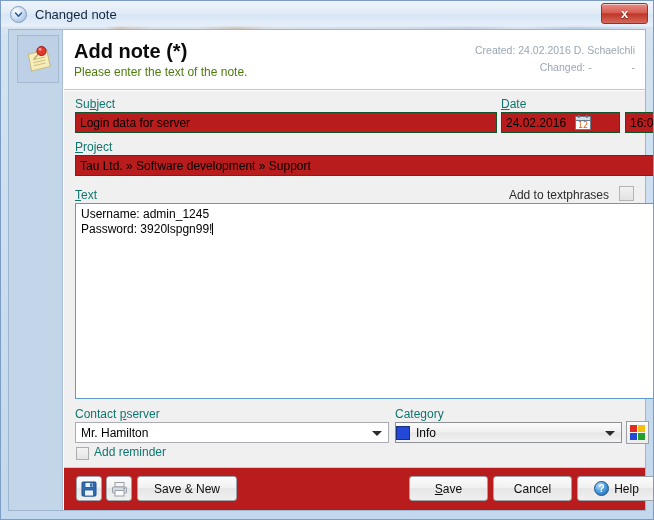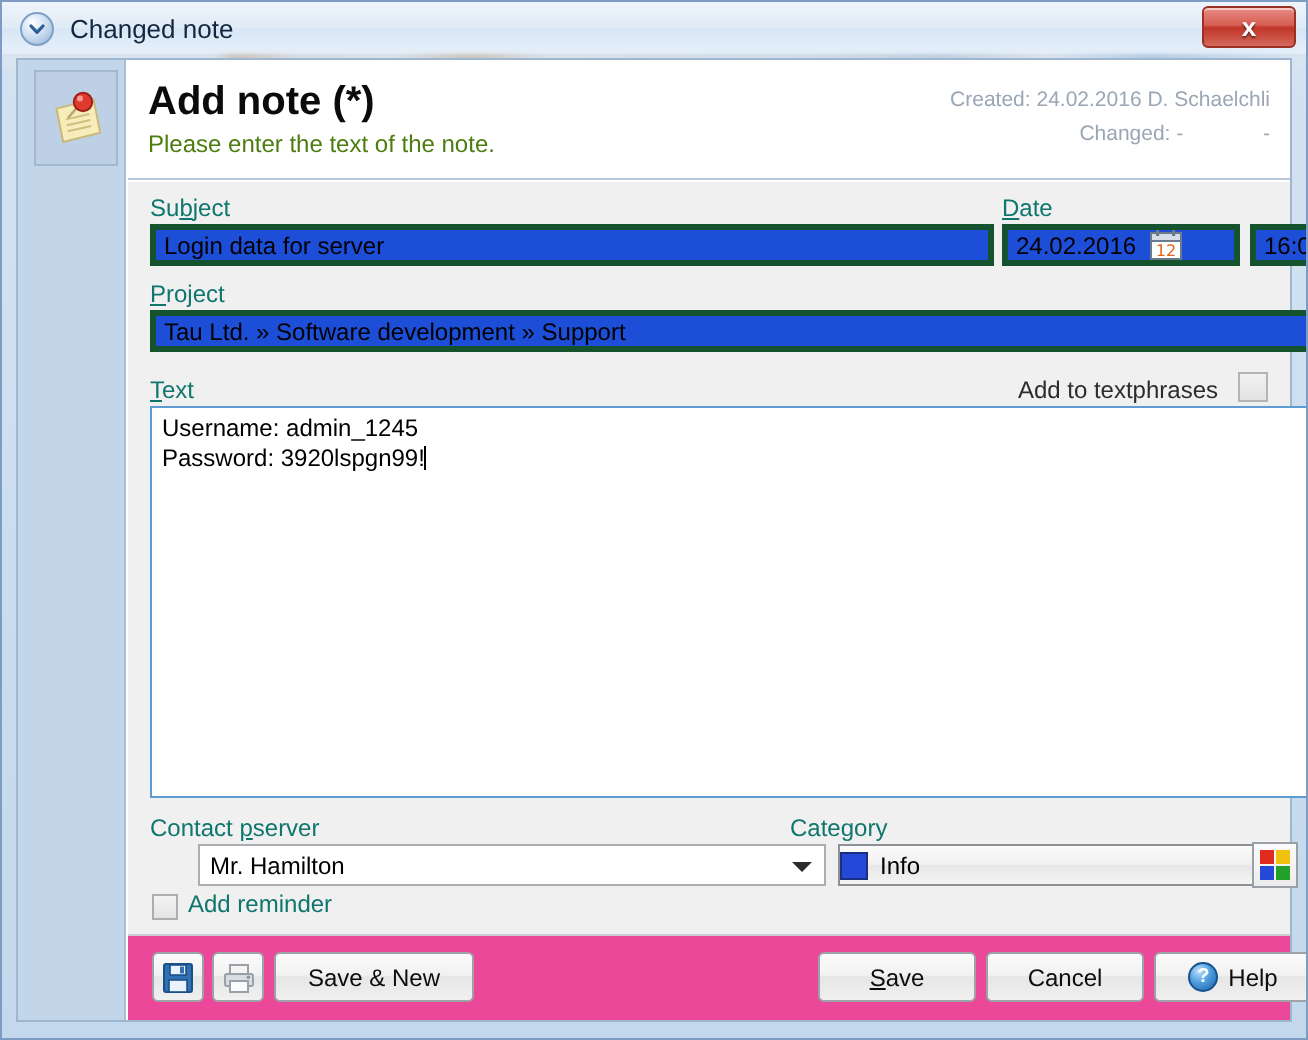--- a/index.html
+++ b/index.html
@@ -162,22 +162,22 @@
   .field-label {
     position: absolute;
     font-size: 12px;
     color: #0f766e;
     white-space: nowrap;
   }
   .field-label u { text-decoration: underline; }
 
   .tbox {
     position: absolute;
-    background: #1d4ed8;
-    border: 3px solid #14532d;
+    background: #b91c1c;
+    border: 1px solid #14532d;
     box-sizing: border-box;
     display: flex;
     align-items: center;
     font-size: 12px;
     color: #000;
     padding-left: 4px;
     overflow: hidden;
     white-space: nowrap;
   }
 
@@ -243,21 +243,20 @@
   .combo {
     position: absolute;
     height: 21px;
     background: #ffffff;
     border: 1px solid #abadb3;
     box-sizing: border-box;
     display: flex;
     align-items: center;
     font-size: 12px;
     padding-left: 5px;
-    margin-left: 24px;
   }
   #cmb-contact { left: 11px; top: 331px; width: 314px; }
   #cmb-category {
     left: 331px; top: 331px; width: 227px;
     background: linear-gradient(to bottom, #fbfbfb 0%, #f0f0f0 48%, #e6e6e6 52%, #f4f4f4 100%);
     border: 1px solid #8d9095;
     padding-left: 0;
   }
   .combo-arrow {
     position: absolute;
@@ -304,21 +303,21 @@
     box-sizing: border-box;
   }
   #lbl-reminder { left: 30px; top: 354px; }
 
   
   #footer {
     position: absolute;
     left: 0; right: 0; bottom: 0;
     height: 42px;
     border-top: 1px solid #c8ccd2;
-    background: #ec4899;
+    background: #b91c1c;
   }
   .btn {
     position: absolute;
     background: linear-gradient(to bottom, #fbfbfb 0%, #f2f2f2 45%, #e6e6e6 50%, #f0f0f0 100%);
     border: 1px solid #9ea3a9;
     border-radius: 3px;
     box-sizing: border-box;
     display: flex;
     align-items: center;
     justify-content: center;

